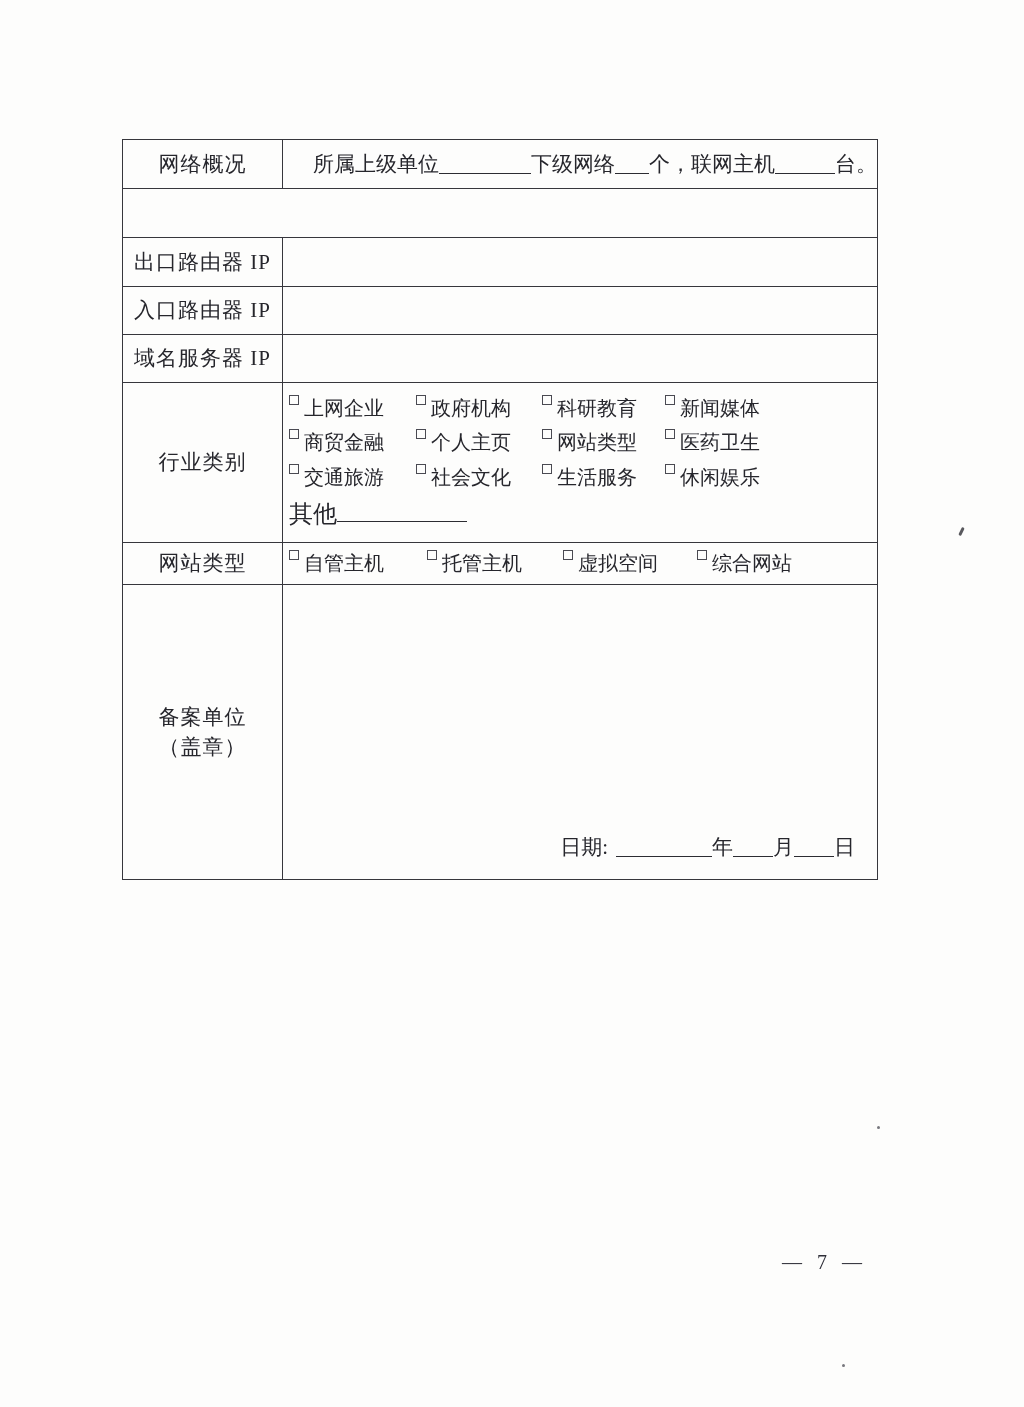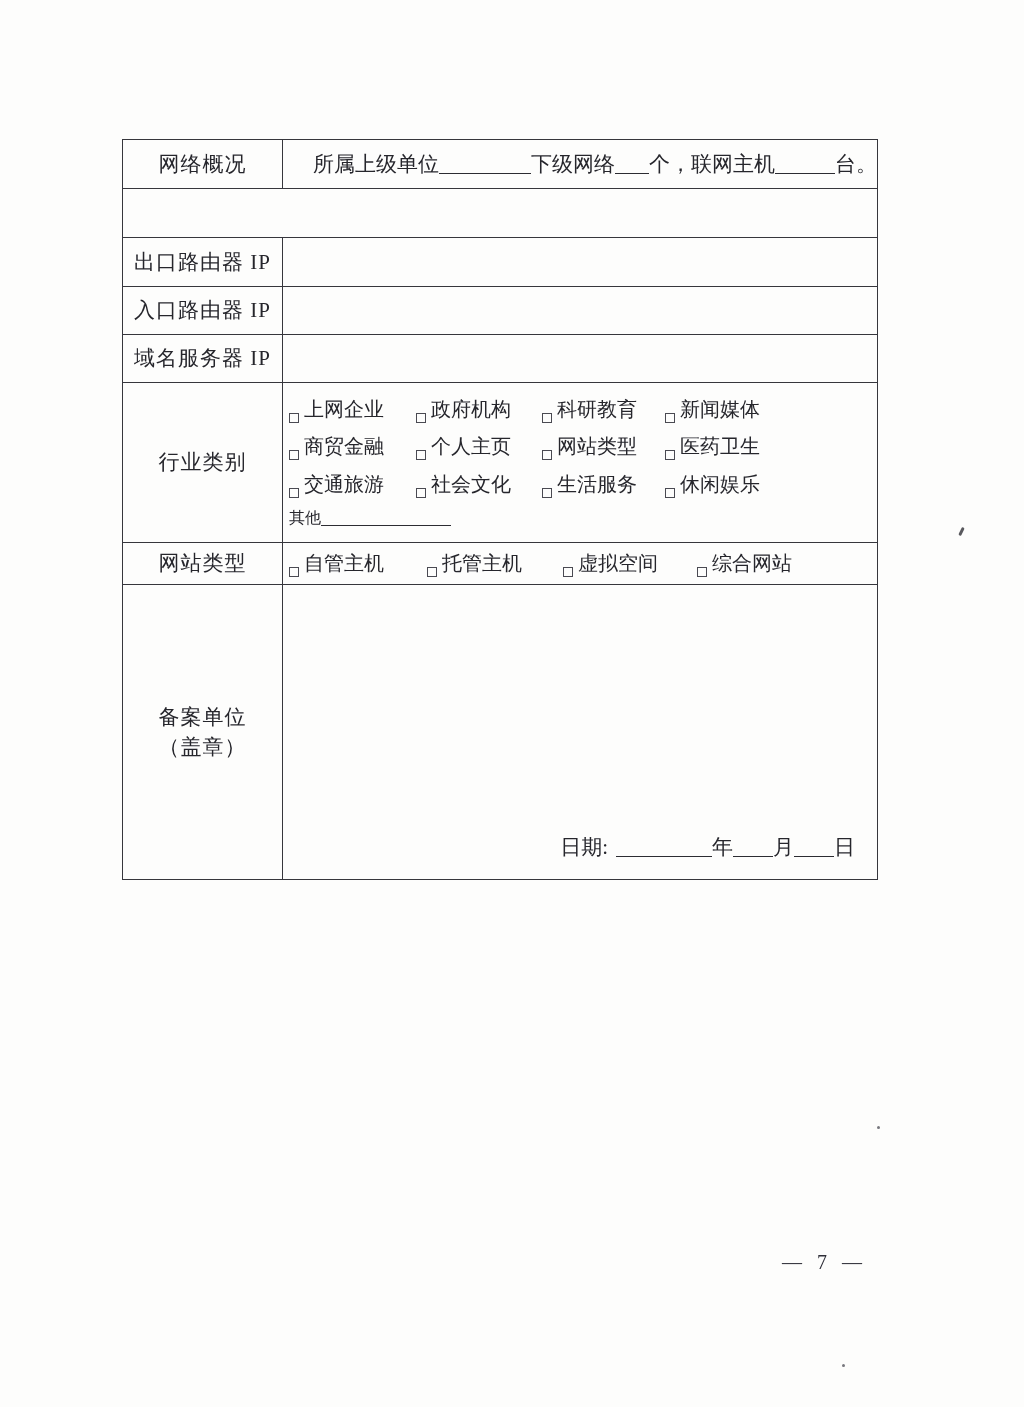--- a/index.html
+++ b/index.html
@@ -35,34 +35,34 @@
   .h48{height:48px}.h49{height:49px}.h160{height:160px}.h42{height:42px}.h295{height:295px}
   .overview-line{padding-left:30px;white-space:nowrap;}
   .bl{
     display:inline-block;border-bottom:1.5px solid #2c2c32;
     height:14px;vertical-align:-3px;
   }
   .bl-w92{width:92px}.bl-w34{width:34px}.bl-w60{width:60px}
   .bl-w130{width:130px}.bl-w96{width:96px}.bl-w40{width:40px}
   .industry-cell{flex-direction:column;align-items:stretch;justify-content:space-around;padding:8px 0 8px 6px;}
   .opt-line{display:flex;align-items:center;font-size:20px;white-space:nowrap;}
-  .opt{display:inline-flex;align-items:flex-end;}
+  .opt{display:inline-flex;align-items:flex-start;}
   .ind .opt:nth-child(1){width:127px}
   .ind .opt:nth-child(2){width:126px}
   .ind .opt:nth-child(3){width:123px}
   .site .opt:nth-child(1){width:138px}
   .site .opt:nth-child(2){width:136px}
   .site .opt:nth-child(3){width:134px}
   .cb{
     width:10px;height:10px;flex:0 0 10px;
     border:1px solid #4a4a52;margin-right:5px;display:inline-block;
     background:transparent;box-sizing:border-box;
   }
   .site-row-cell{padding-left:6px;}
-  .other-line{display:flex;align-items:center;font-size:16px;}
+  .other-line{display:flex;align-items:center;font-size:24px;}
   .date-line{
     position:absolute;right:22px;bottom:18px;
     font-size:21px;white-space:nowrap;
   }
   .date-line .lbl{margin-right:8px;}
   .page-number{
     position:absolute;left:782px;top:1251px;
     font-size:20px;letter-spacing:5px;color:#2e2e38;white-space:nowrap;
   }
   .speck{position:absolute;}

